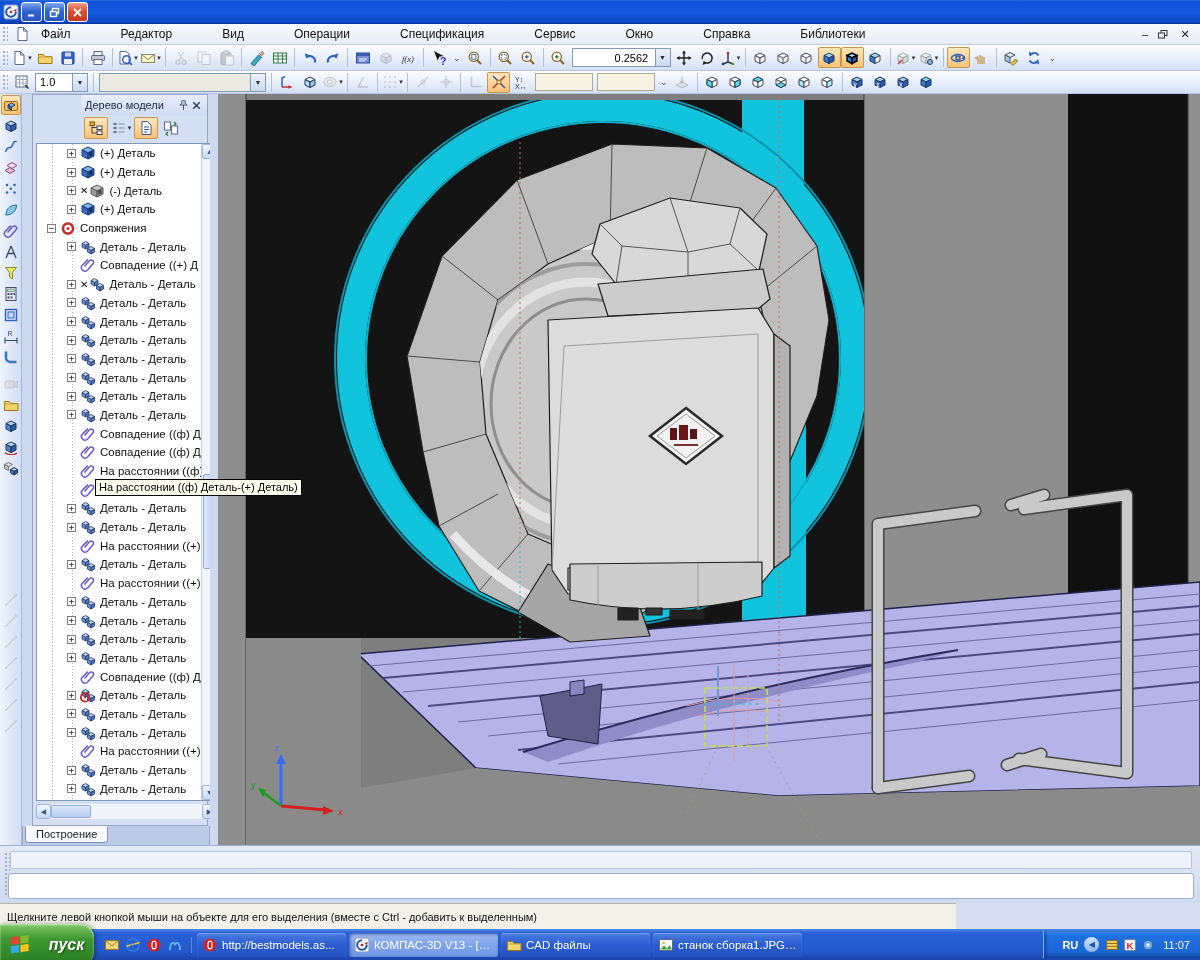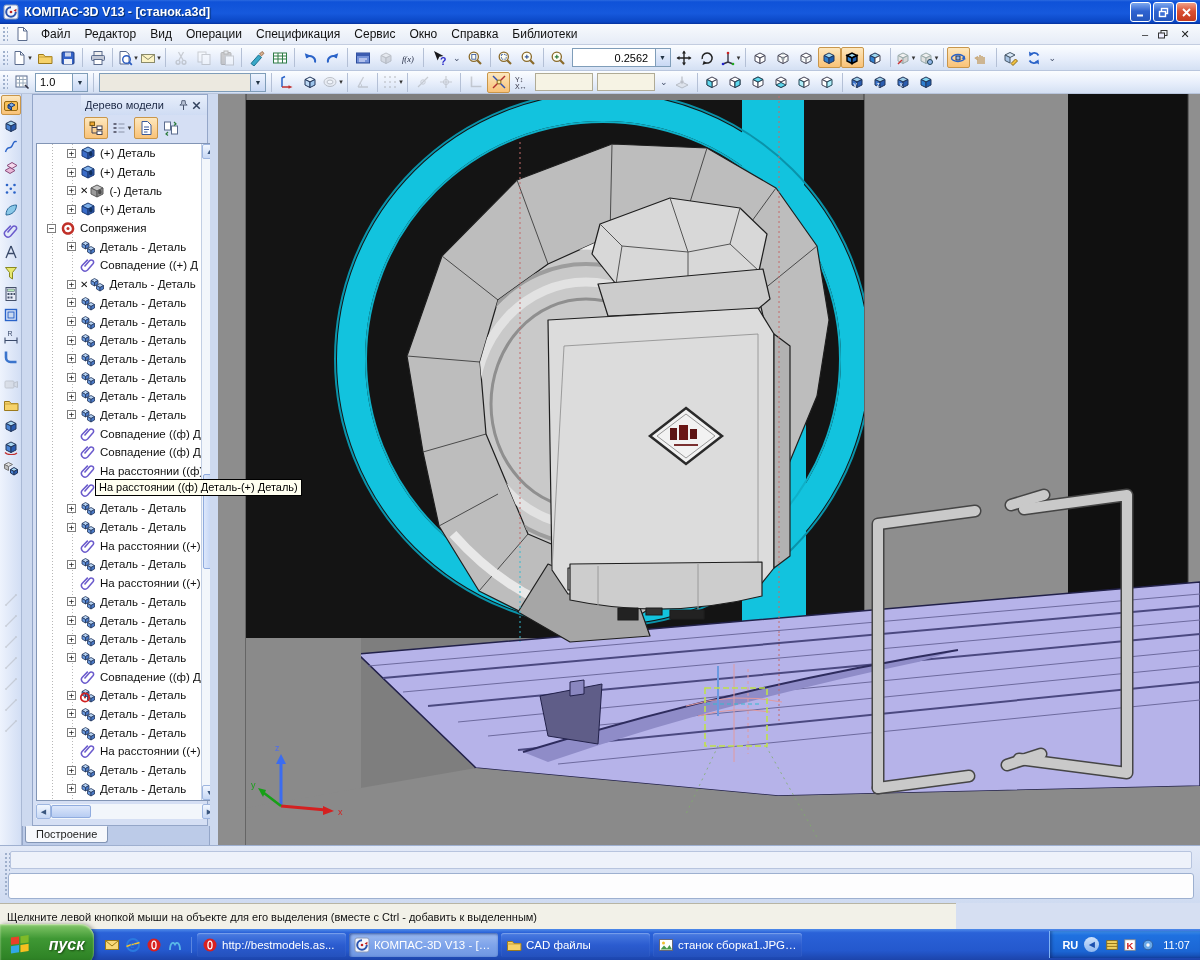--- a/index.html
+++ b/index.html
@@ -132,21 +132,21 @@
     display:flex; align-items:center; justify-content:center; gap:19px; }
   #startbtn .stxt { color:#fff; font-size:16px; font-weight:bold; font-style:italic; text-shadow:1px 1px 2px #1a4a12; }
   #quick { display:flex; align-items:center; gap:5px; padding:0 8px 0 10px; border-right:1px solid #5a86e0; }
   #taskbtns { display:flex; align-items:center; gap:3px; padding-left:5px; flex:1; }
   .taskbtn { width:149px; height:24px; border-radius:3px; display:flex; align-items:center; gap:4px; padding:0 5px;
     background:linear-gradient(180deg,#4a7ce2,#2b5cd0 50%,#2451bd); box-shadow:inset 0 1px 1px #7aa0ec;
     color:#fff; font-size:11.5px; }
   .taskbtn.active { background:linear-gradient(180deg,#9dbbف0,#7fa4ea 50%,#6e96e2); background:linear-gradient(180deg,#9dbbf0,#7fa4ea 50%,#6e96e2);
     box-shadow:inset 1px 1px 3px #32549e; }
   .taskbtn .lbl { white-space:nowrap; overflow:hidden; text-overflow:ellipsis; }
-  #tray { height:27px; margin-left:auto; display:flex; align-items:center; gap:6px; padding:0 10px 0 12px;
+  #tray { height:27px; margin-left:auto; display:flex; align-items:center; gap:6px; padding:0 10px 0 18px;
     background:linear-gradient(180deg,#3f92ef 0%,#1f71e0 15%,#1b66d4 75%,#1549ae 100%);
     border-left:1px solid #7fb2f4; box-shadow:inset 2px 0 3px rgba(0,0,40,.3); color:#fff; }
   #tray .lang { font-size:11px; font-weight:bold; }
   #tray .chev { width:15px; height:15px; border-radius:50%; background:linear-gradient(180deg,#cfe2fb,#8fb8f0);
     color:#1b4fae; font-size:8px; display:flex; align-items:center; justify-content:center; }
   #tray .time { font-size:11px; margin-left:2px; }
 
   svg { display:block; }
 </style>
 </head>
@@ -154,21 +154,20 @@
 
 <div id="titlebar">
   <span id="appico">
       <svg width="16" height="16" viewBox="0 0 16 16">
         <rect x="1" y="1" width="14" height="14" rx="2" fill="#f4f6fc" stroke="#8899bb"></rect>
         <path d="M8 3.2a4.8 4.8 0 1 0 4.8 4.8" fill="none" stroke="#2a54b0" stroke-width="2"></path>
         <path d="M13.2 8L10.6 6.6l2.9-1.8z" fill="#c02020"></path>
         <circle cx="8" cy="8" r="1.3" fill="#c02020"></circle>
       </svg>
     </span>
-  <span class="ttl">КОМПАС-3D V13 - [станок.a3d]</span>
   <span class="winbtn">
       <svg width="11" height="11">
         <path d="M2 8.5h6" stroke="#fff" stroke-width="2"></path>
       </svg>
     </span>
   <span class="winbtn">
       <svg width="11" height="11">
         <rect x="3.5" y="1.5" width="6" height="5" fill="none" stroke="#fff" stroke-width="1.4"></rect>
         <rect x="1.5" y="4.5" width="6" height="5" fill="#3b6fd6" stroke="#fff" stroke-width="1.4"></rect>
       </svg>
@@ -181,21 +180,21 @@
 </div>
 
 <div id="menubar">
   <span class="grip"></span>
   <span class="mico" id="menudocico">
       <svg width="16" height="16" viewBox="0 0 16 16">
         <path d="M4 1.5h5.5L13 5v9.5H4z" fill="#fff" stroke="#5a6b8c"></path>
         <path d="M9.5 1.5V5H13" fill="none" stroke="#5a6b8c"></path>
       </svg>
     </span>
-  <span id="menuitems" style="display: flex;">
+  <span id="menuitems" style="display: flex; gap: 36px;">
       <span class="menuitem">Файл</span>
       <span class="menuitem">Редактор</span>
       <span class="menuitem">Вид</span>
       <span class="menuitem">Операции</span>
       <span class="menuitem">Спецификация</span>
       <span class="menuitem">Сервис</span>
       <span class="menuitem">Окно</span>
       <span class="menuitem">Справка</span>
       <span class="menuitem">Библиотеки</span>
     </span>

